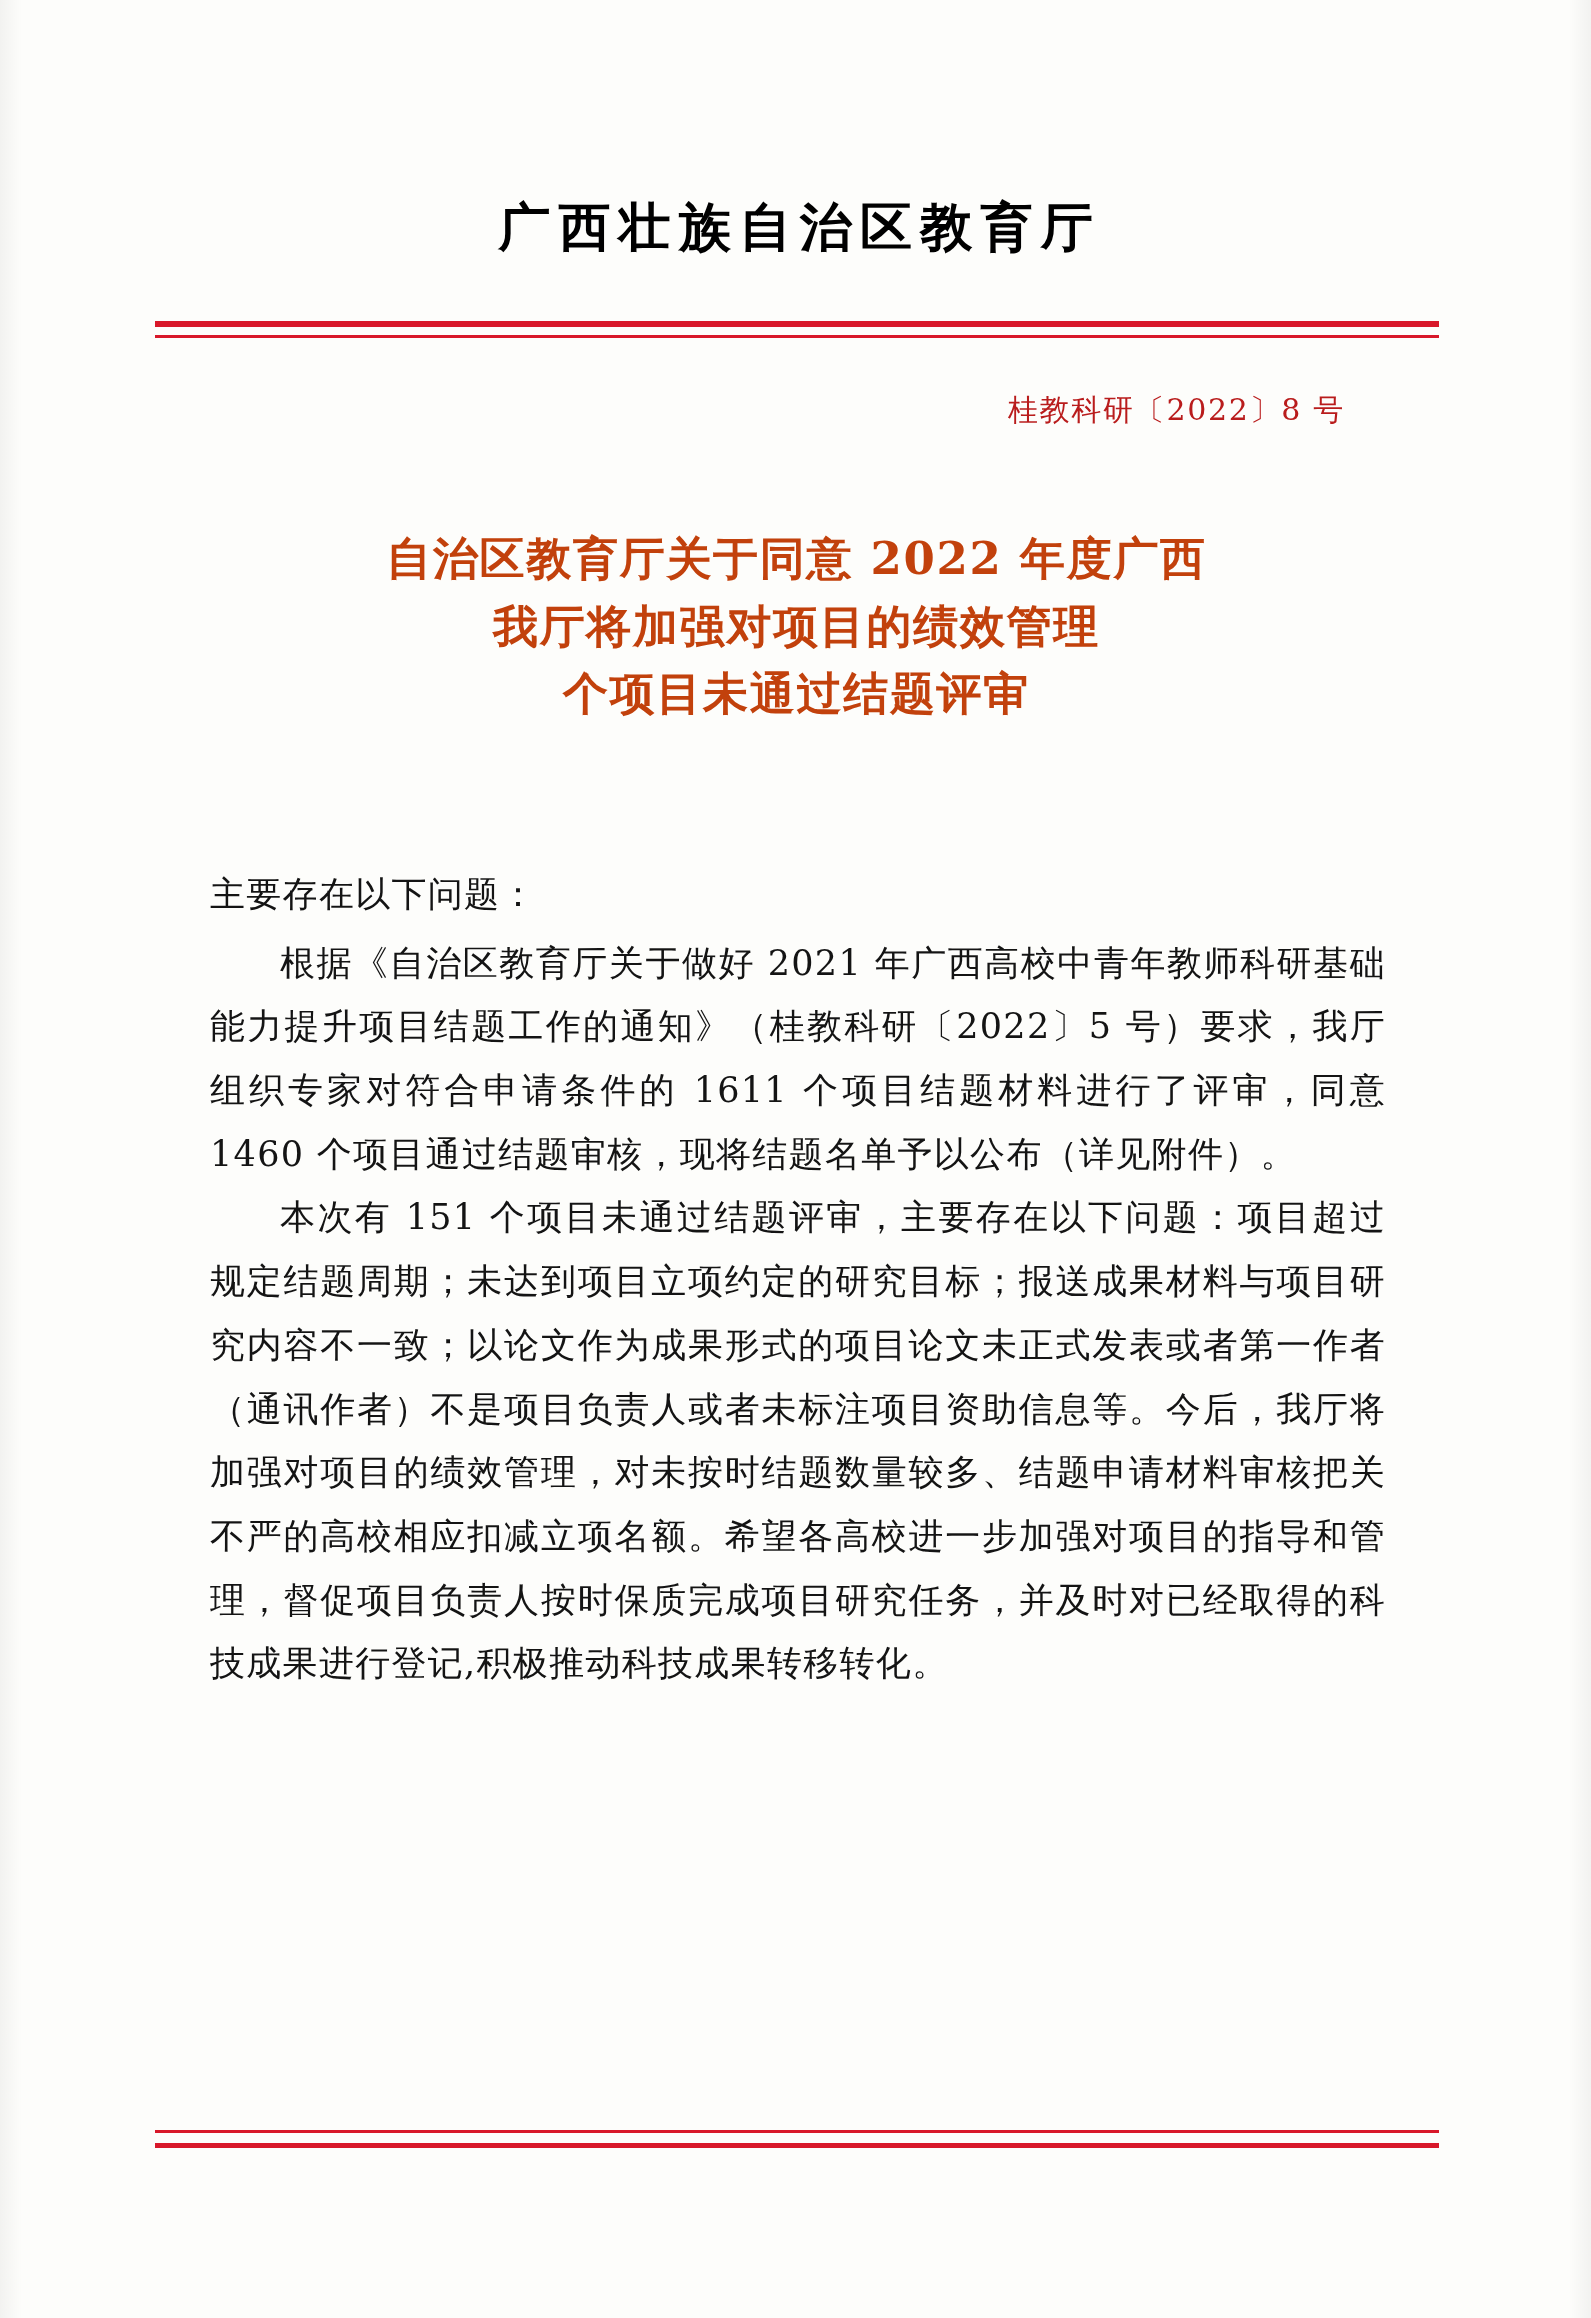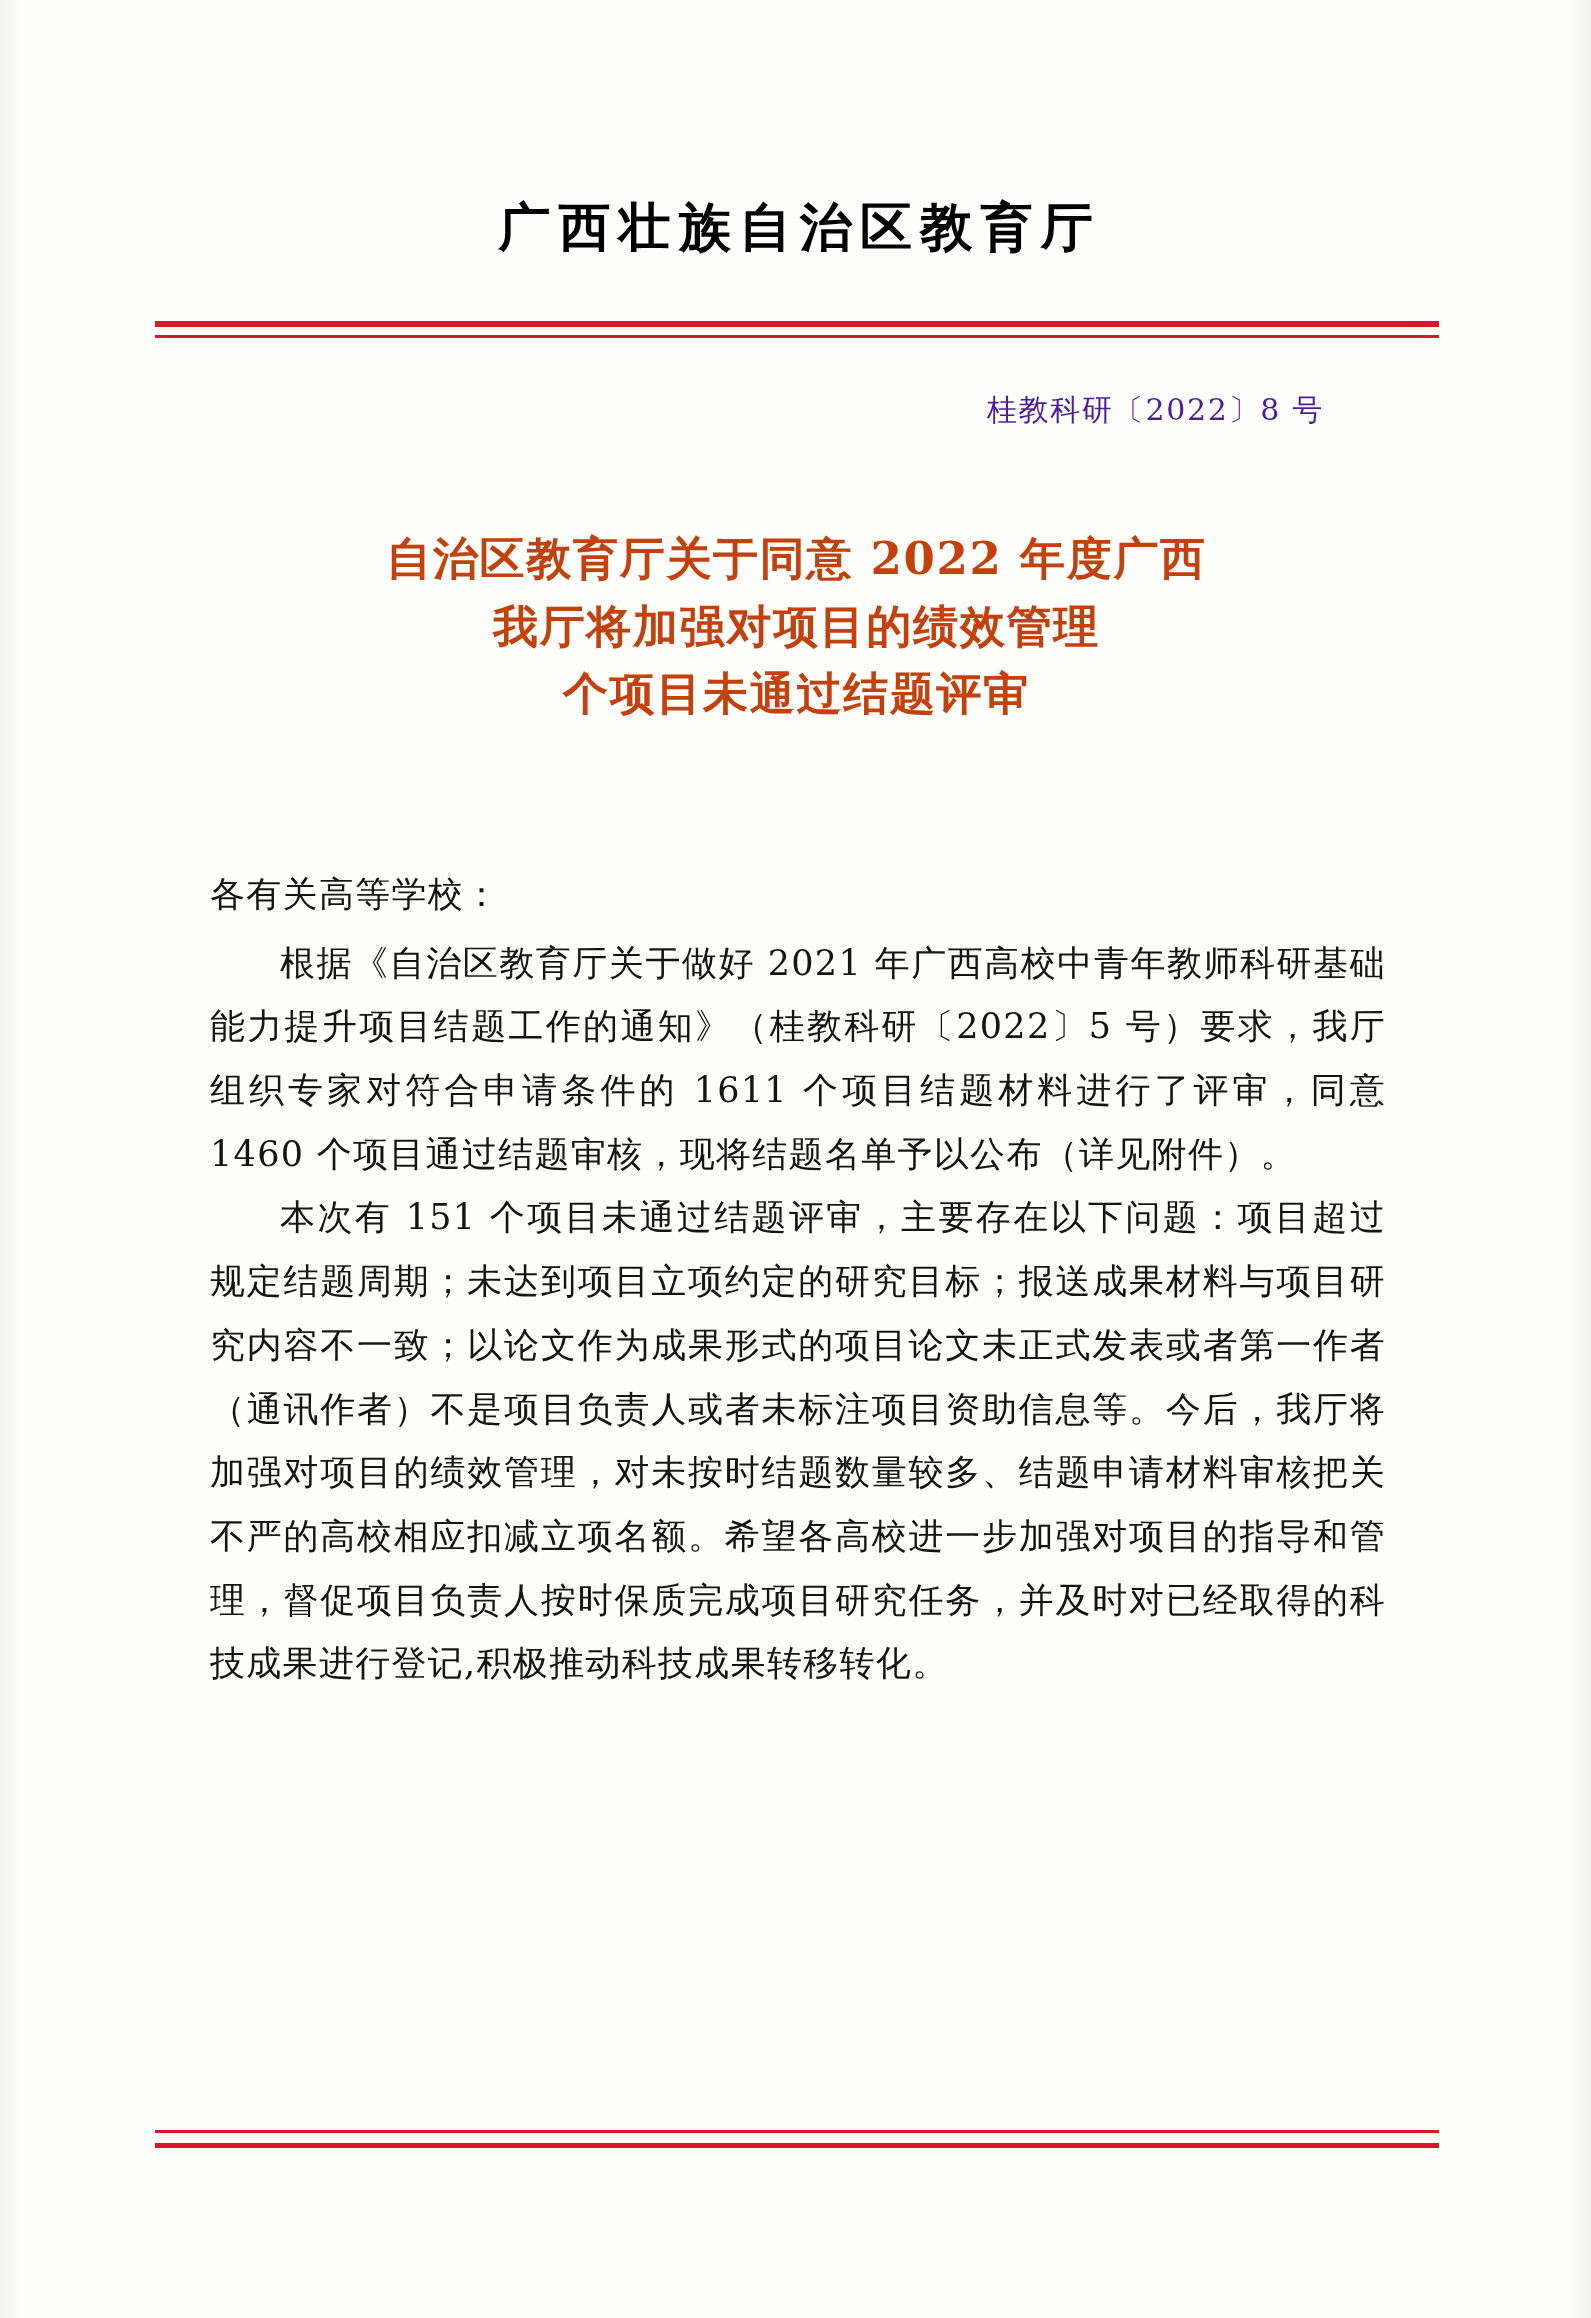--- a/index.html
+++ b/index.html
@@ -59,25 +59,25 @@
     left: 0;
     width: 100%;
     height: 2.5px;
     background: #d8182a;
   }
 
   
   .doc-number {
     position: absolute;
     top: 390px;
-    right: 267px;
+    right: 246px;
     font-size: 30px;
     letter-spacing: 1.7px;
     font-family: "DejaVu Serif", "Liberation Serif", serif;
-    color: #4c1d95;
+    color: #b91c1c;
   }
 
   
   .doc-title {
     position: absolute;
     top: 525px;
     left: 250px;
     width: 1093px;
     text-align: center;
     font-weight: bold;
@@ -168,21 +168,21 @@
 
   <div class="doc-number">桂教科研〔2022〕8 号</div>
 
   <div class="doc-title">
     <span class="line">自治区教育厅关于同意 2022 年度广西</span>
     <span class="line">我厅将加强对项目的绩效管理</span>
     <span class="line">个项目未通过结题评审</span>
   </div>
 
   <div class="body-text">
-    <p class="salutation">各有关高等学校：</p>
+    <p class="salutation">主要存在以下问题：</p>
     <p class="para">根据《自治区教育厅关于做好 2021 年广西高校中青年教师科研基础能力提升项目结题工作的通知》（桂教科研〔2022〕5 号）要求，我厅组织专家对符合申请条件的 1611 个项目结题材料进行了评审，同意 1460 个项目通过结题审核，现将结题名单予以公布（详见附件）。</p>
     <p class="para">本次有 151 个项目未通过结题评审，主要存在以下问题：项目超过规定结题周期；未达到项目立项约定的研究目标；报送成果材料与项目研究内容不一致；以论文作为成果形式的项目论文未正式发表或者第一作者（通讯作者）不是项目负责人或者未标注项目资助信息等。今后，我厅将加强对项目的绩效管理，对未按时结题数量较多、结题申请材料审核把关不严的高校相应扣减立项名额。希望各高校进一步加强对项目的指导和管理，督促项目负责人按时保质完成项目研究任务，并及时对已经取得的科技成果进行登记,积极推动科技成果转移转化。</p>
   </div>
 
   <div class="footer-rule-wrap">
     <div class="footer-rule-thin"></div>
     <div class="footer-rule-thick"></div>
   </div>
 
 </div>

